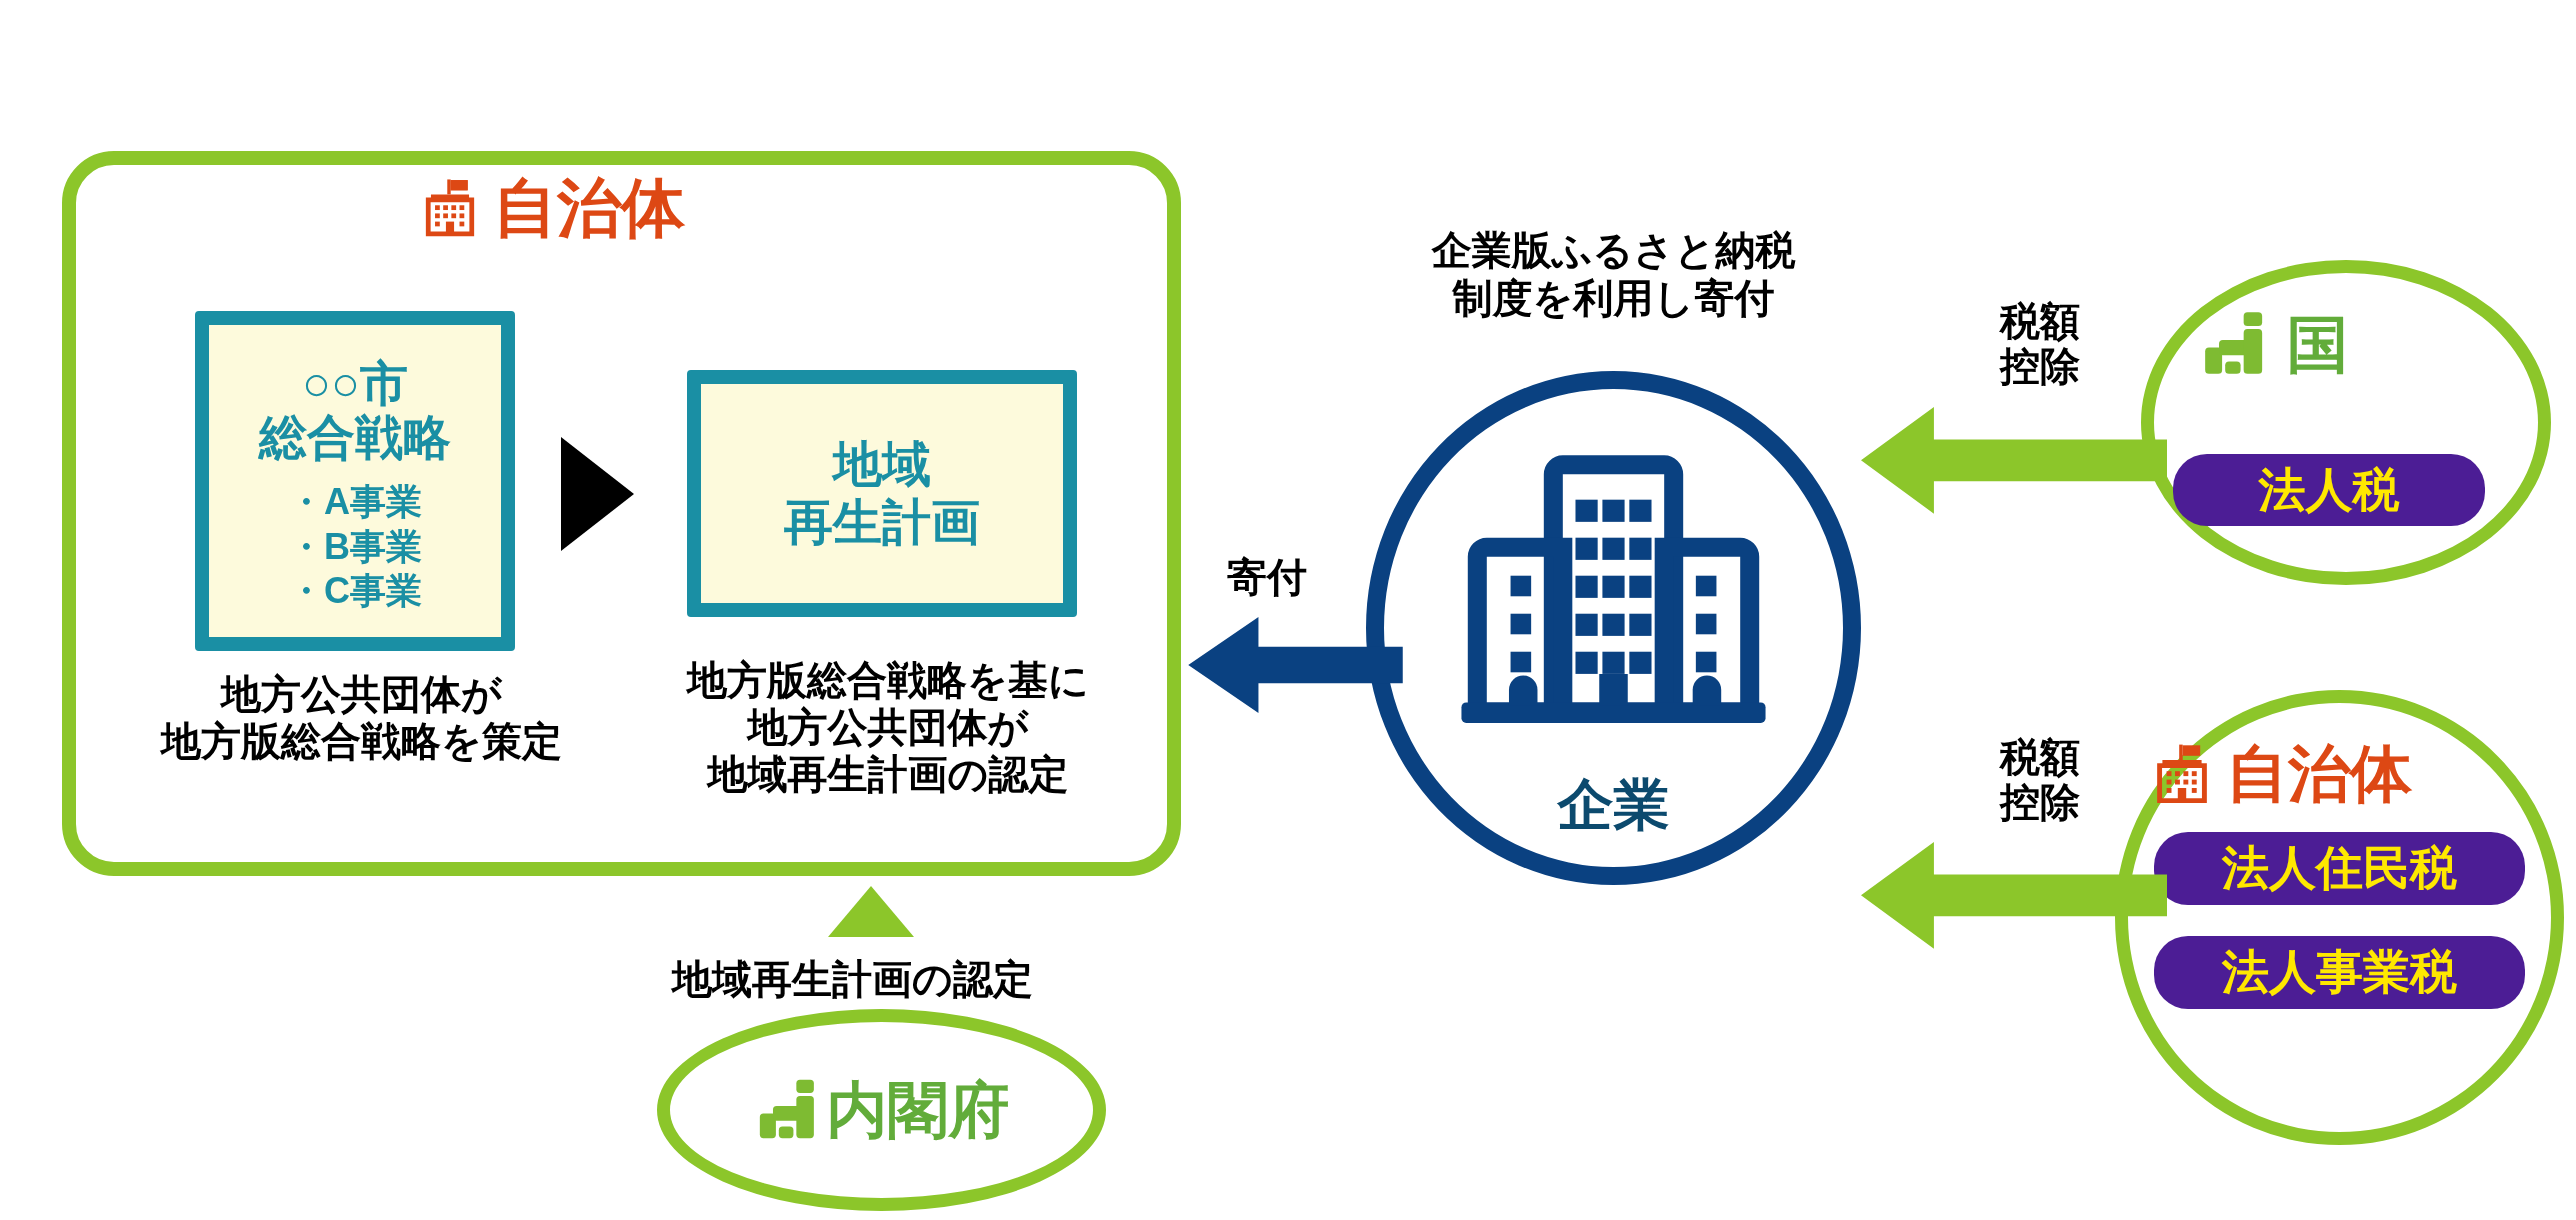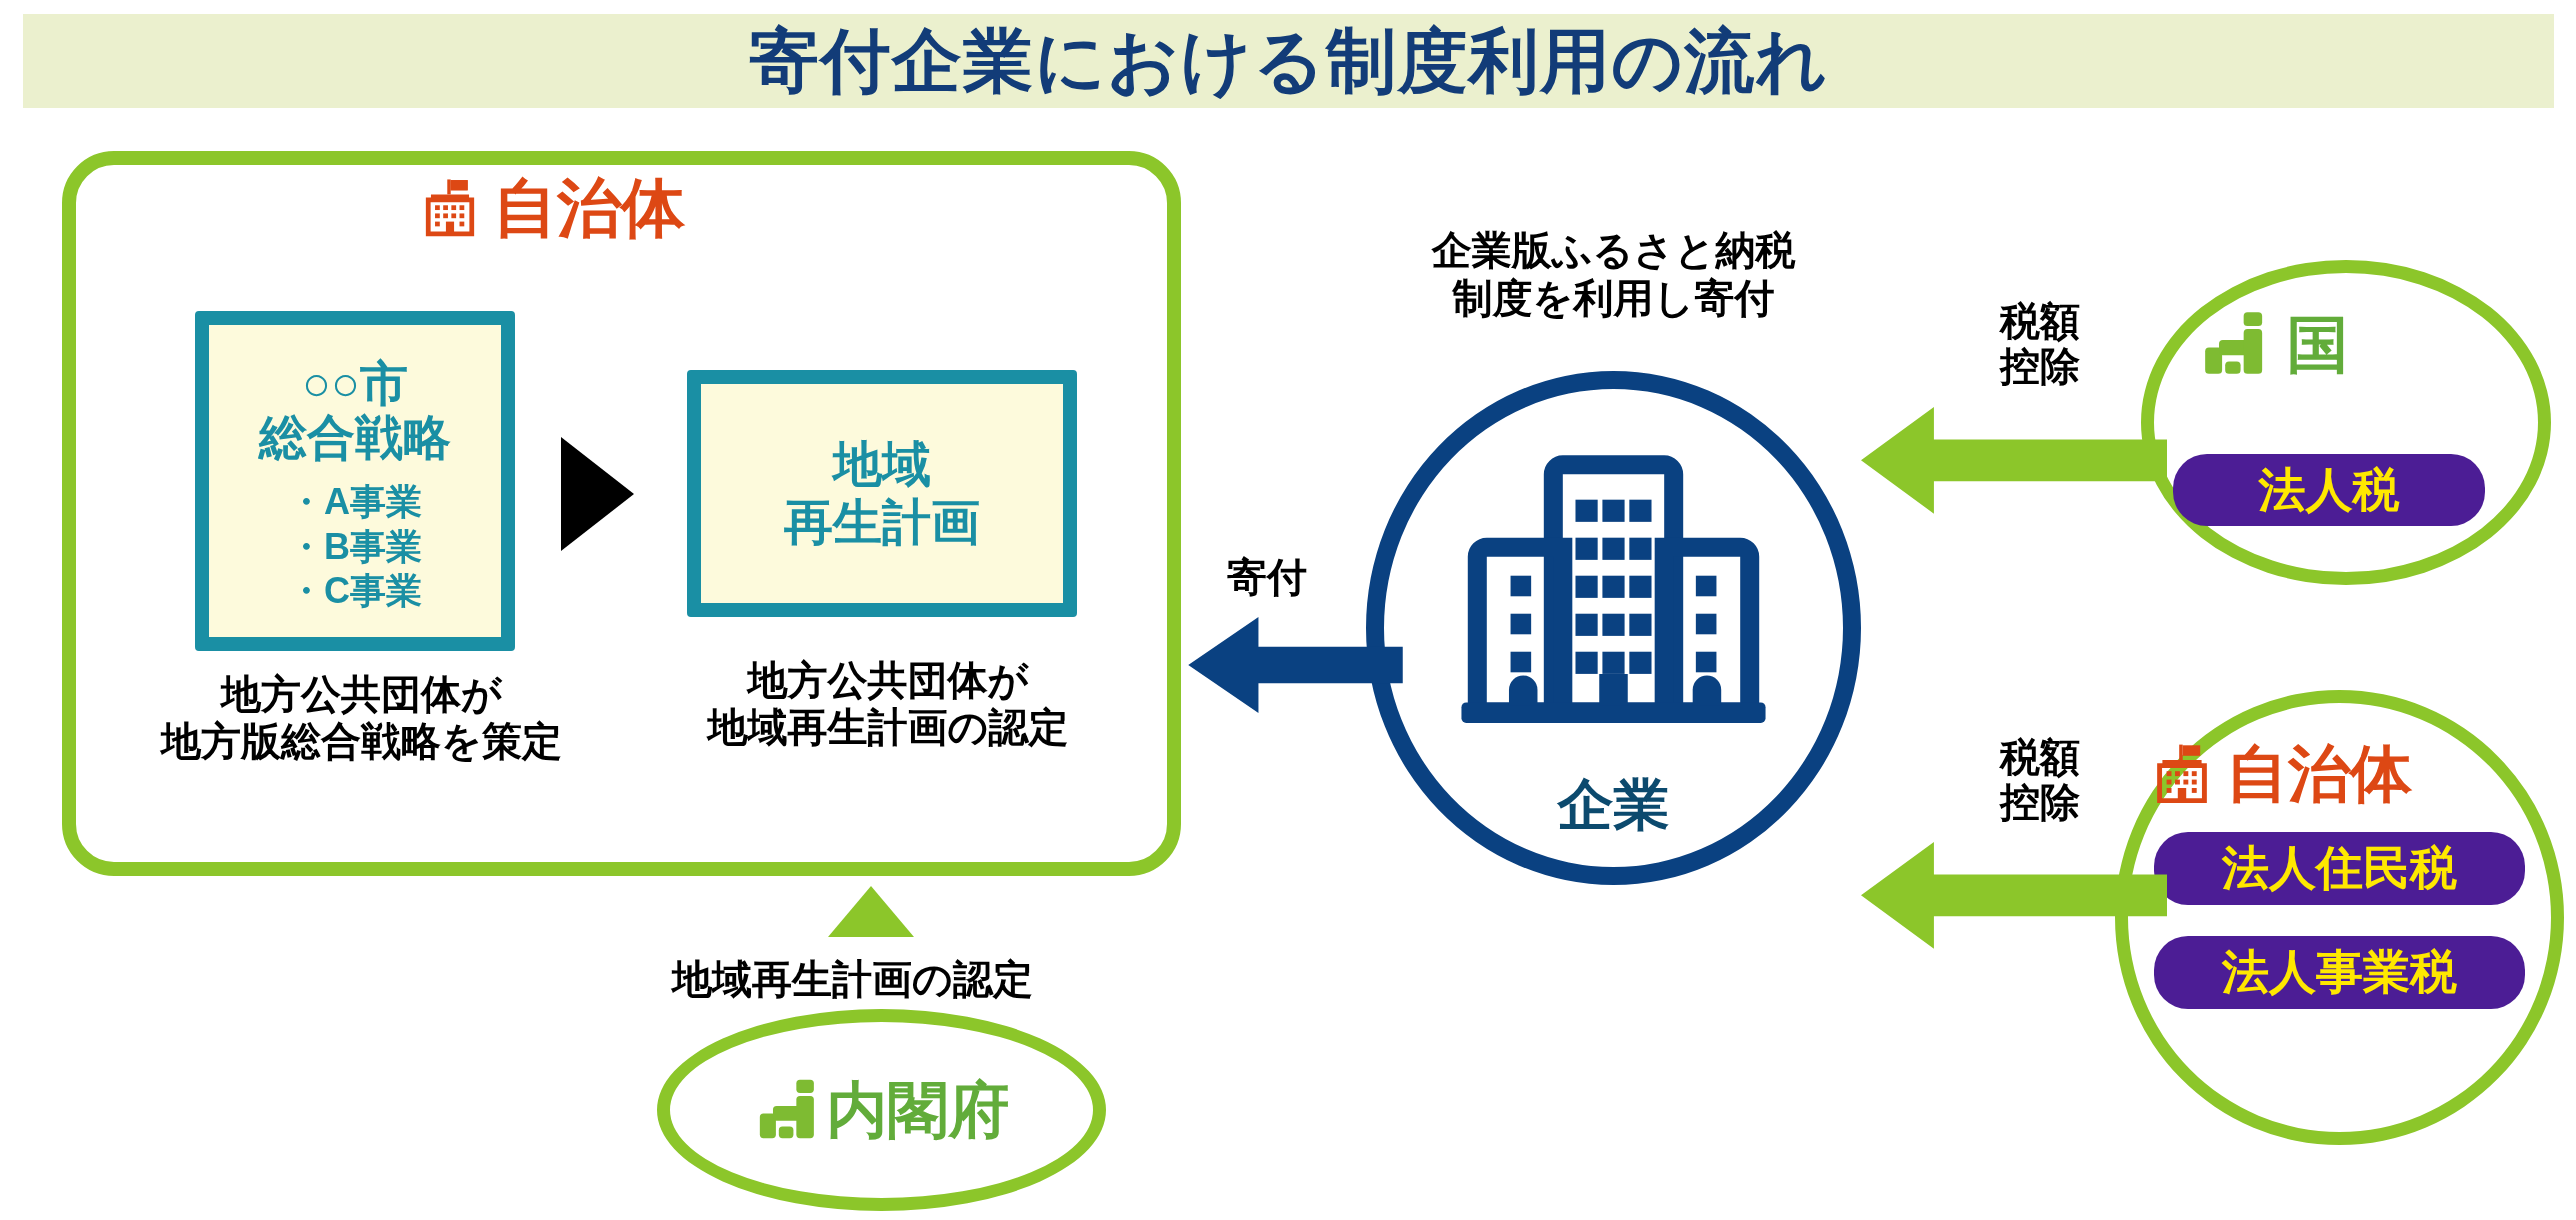--- a/index.html
+++ b/index.html
@@ -381,23 +381,20 @@
     height: 114px;
   }
 
   .icon-svg { display: block; }
 </style>
 </head>
 <body>
 
 <div id="stage">
 
-  <div id="title-banner">
-    <div id="title-text">寄付企業における制度利用の流れ</div>
-  </div>
 
   <div id="municipality-panel"></div>
 
   <div id="municipality-header">
     <span>
       <svg class="icon-svg" width="68" height="68" viewBox="0 0 100 100">
         <g fill="#dd4814">
           <rect x="46" y="8" width="5" height="22"></rect>
           <path d="M51 9 L76 9 L76 24 L51 24 Z" fill="#dd4814"></path>
           <path d="M51 9 L76 9 L76 24 L51 24 Z" fill="#dd4814"></path>
@@ -439,20 +436,21 @@
       <div>地域</div>
       <div>再生計画</div>
     </div>
   </div>
 
   <div id="strategy-caption" class="caption">
     <div>地方公共団体が</div>
     <div>地方版総合戦略を策定</div>
   </div>
   <div id="plan-caption" class="caption">
+    <div>地方版総合戦略を基に</div>
     <div>地方公共団体が</div>
     <div>地域再生計画の認定</div>
   </div>
 
   <div id="cabinet-arrow"></div>
   <div id="cabinet-arrow-label">地域再生計画の認定</div>
   <div id="cabinet-ellipse">
     <span>
       <svg class="icon-svg" width="73" height="73" viewBox="0 0 100 100">
         <g fill="#7ebb32">

